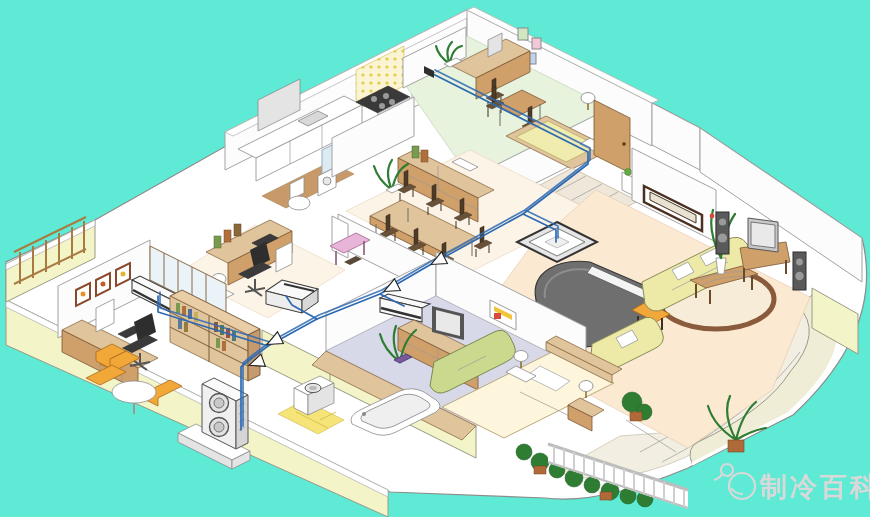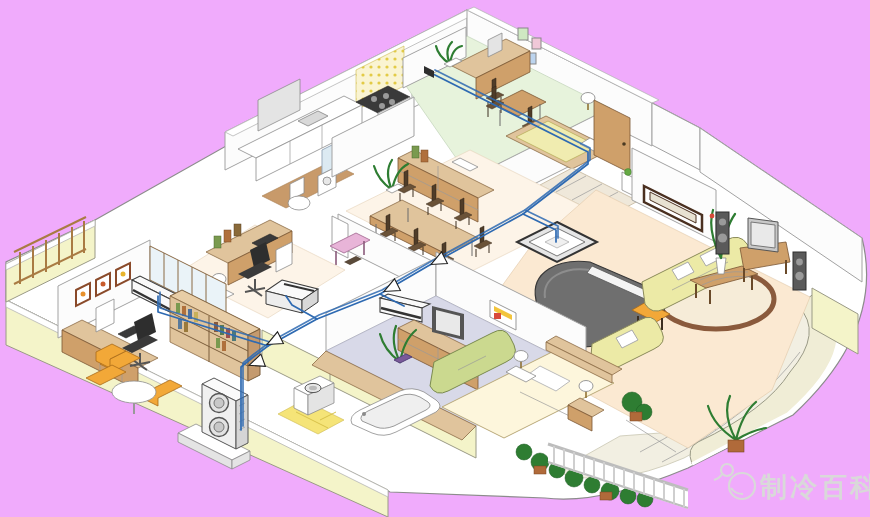--- a/index.html
+++ b/index.html
@@ -1,16 +1,16 @@
 <!DOCTYPE html>
 <html style="--pipe: #2e6ab2; --wallCut: #f4f4c9; --floorGreen: #e7f3dc; --floorPeach: #fbe9d2; --floorLavender: #d8d9e8; --balconyTile: #f2efe2; --woodLight: #e0c49c; --woodMid: #cfa06a; --woodDark: #5d4632; --sofaYellow: #eceaa6; --sofaGreen: #cbd98f; --chairOrange: #f2a838; --pianoGray: #6f6f6f; --rugBrown: #8a5a3c; --tileYellow: #f5e478; --plantGreen: #2e7d32; --watermarkGray: #d9d9d9;"><head>
 <meta charset="utf-8">
 <style>
   html,body{margin:0;padding:0;background:#fff}
-  .stage{position:relative;width:870px;height:517px;background:#f0abfc;overflow:hidden;
+  .stage{position:relative;width:870px;height:517px;background:#5eead4;overflow:hidden;
          font-family:"Liberation Sans",sans-serif}
   svg{display:block}
   
   .w{fill:#fcfcfc;stroke:#a2a2a2;stroke-width:1}
   .wt{fill:#ffffff;stroke:#b5b5b5;stroke-width:.8}
   .cut{fill:var(--wallCut,#f4f4c9);stroke:#9a9a86;stroke-width:1}
   .slab{fill:#ffffff;stroke:#8c8c8c;stroke-width:1.2}
   .fgreen{fill:var(--floorGreen,#e7f3dc);stroke:#b9cdb0;stroke-width:.6}
   .fpeach{fill:var(--floorPeach,#fbe9d2);stroke:#e0c8a8;stroke-width:.6}
   .fcream{fill:#fdf4e8;stroke:#e4d2b8;stroke-width:.6}

